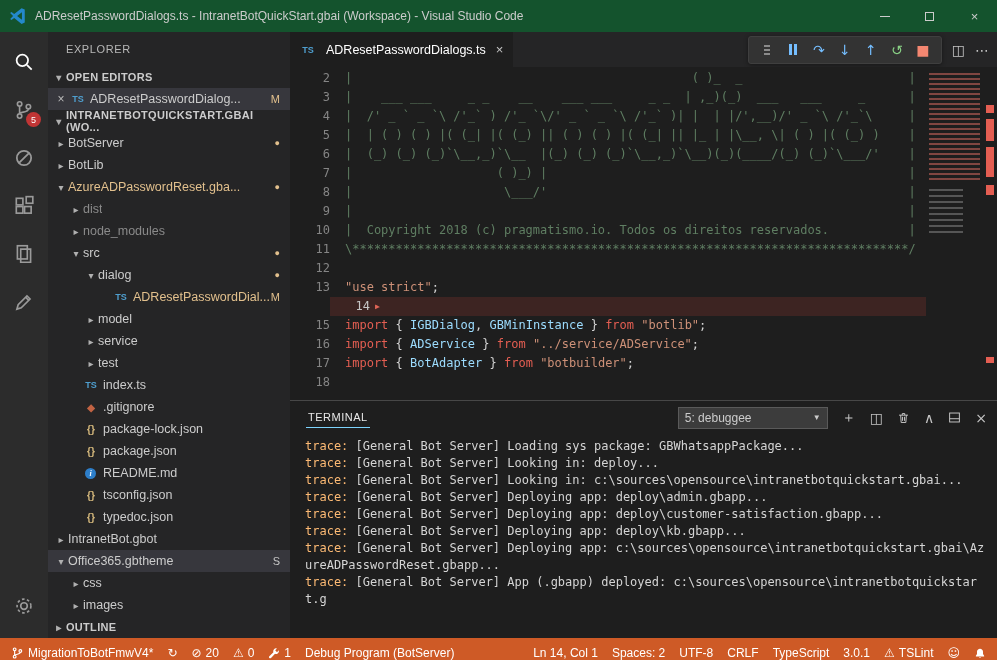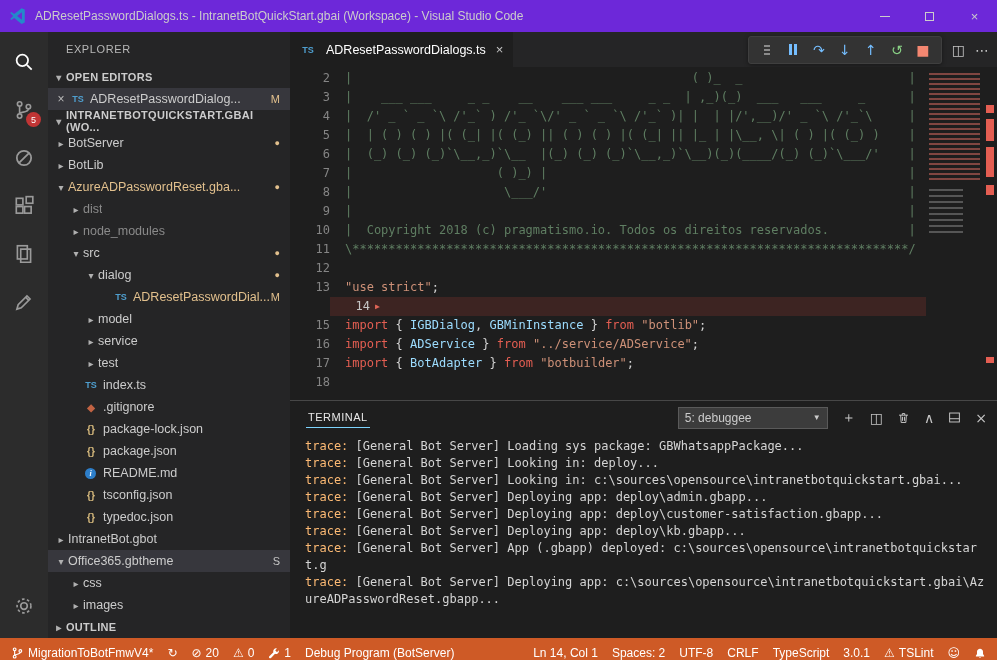--- a/index.html
+++ b/index.html
@@ -1,21 +1,21 @@
 <!DOCTYPE html>
 <html><head>
 <meta charset="utf-8">
 <style>
   * { margin:0; padding:0; box-sizing:border-box; }
   html,body { width:997px; height:660px; overflow:hidden; background:#1e1e1e;
     font-family:"Liberation Sans", sans-serif; font-size:13px; color:#cccccc; }
   .window { width:997px; height:660px; display:flex; flex-direction:column; }
 
   
-  .titlebar { height:32px; background:#6d28d9; display:flex; align-items:center; flex:0 0 32px; }
+  .titlebar { height:32px; background:#14532d; display:flex; align-items:center; flex:0 0 32px; }
   .vscode-logo { width:18px; height:18px; margin:0 8px 0 9px; }
   .title-text { font-size:12px; color:#cccccc; white-space:nowrap; }
   .win-controls { margin-left:auto; display:flex; height:100%; }
   .win-btn { width:45px; height:100%; display:flex; align-items:center; justify-content:center; color:#cccccc; font-size:13px; }
   .i-minimize { width:10px; height:1px; background:#ccc; display:inline-block; }
   .i-maximize { width:9px; height:9px; border:1px solid #ccc; display:inline-block; }
 
   .main { flex:1; display:flex; min-height:0; }
 
   
@@ -428,22 +428,22 @@
             <span class="term-icon">×</span>
           </div>
         </div>
         <div class="term-body">
             <div class="term-line"><span class="term-prefix">trace:</span><span> [General Bot Server] Loading sys package: GBWhatsappPackage...</span></div>
             <div class="term-line"><span class="term-prefix">trace:</span><span> [General Bot Server] Looking in: deploy...</span></div>
             <div class="term-line"><span class="term-prefix">trace:</span><span> [General Bot Server] Looking in: c:\sources\opensource\intranetbotquickstart.gbai...</span></div>
             <div class="term-line"><span class="term-prefix">trace:</span><span> [General Bot Server] Deploying app: deploy\admin.gbapp...</span></div>
             <div class="term-line"><span class="term-prefix">trace:</span><span> [General Bot Server] Deploying app: deploy\customer-satisfaction.gbapp...</span></div>
             <div class="term-line"><span class="term-prefix">trace:</span><span> [General Bot Server] Deploying app: deploy\kb.gbapp...</span></div>
+            <div class="term-line"><span class="term-prefix">trace:</span><span> [General Bot Server] Deploying app: c:\sources\opensource\intranetbotquickstart.gbai\AzureADPasswordReset.gbapp...</span></div>
             <div class="term-line"><span class="term-prefix">trace:</span><span> [General Bot Server] App (.gbapp) deployed: c:\sources\opensource\intranetbotquickstart.g</span></div>
-            <div class="term-line"><span class="term-prefix">trace:</span><span> [General Bot Server] Deploying app: c:\sources\opensource\intranetbotquickstart.gbai\AzureADPasswordReset.gbapp...</span></div>
           </div>
       </div>
     </div>
   </div>
 
   <div class="statusbar" style="background: rgb(206, 90, 38);">
     <div class="sb-group">
         <span class="sb-item">
           <span class="gi">
             <svg width="13" height="14" viewBox="0 0 16 16">

